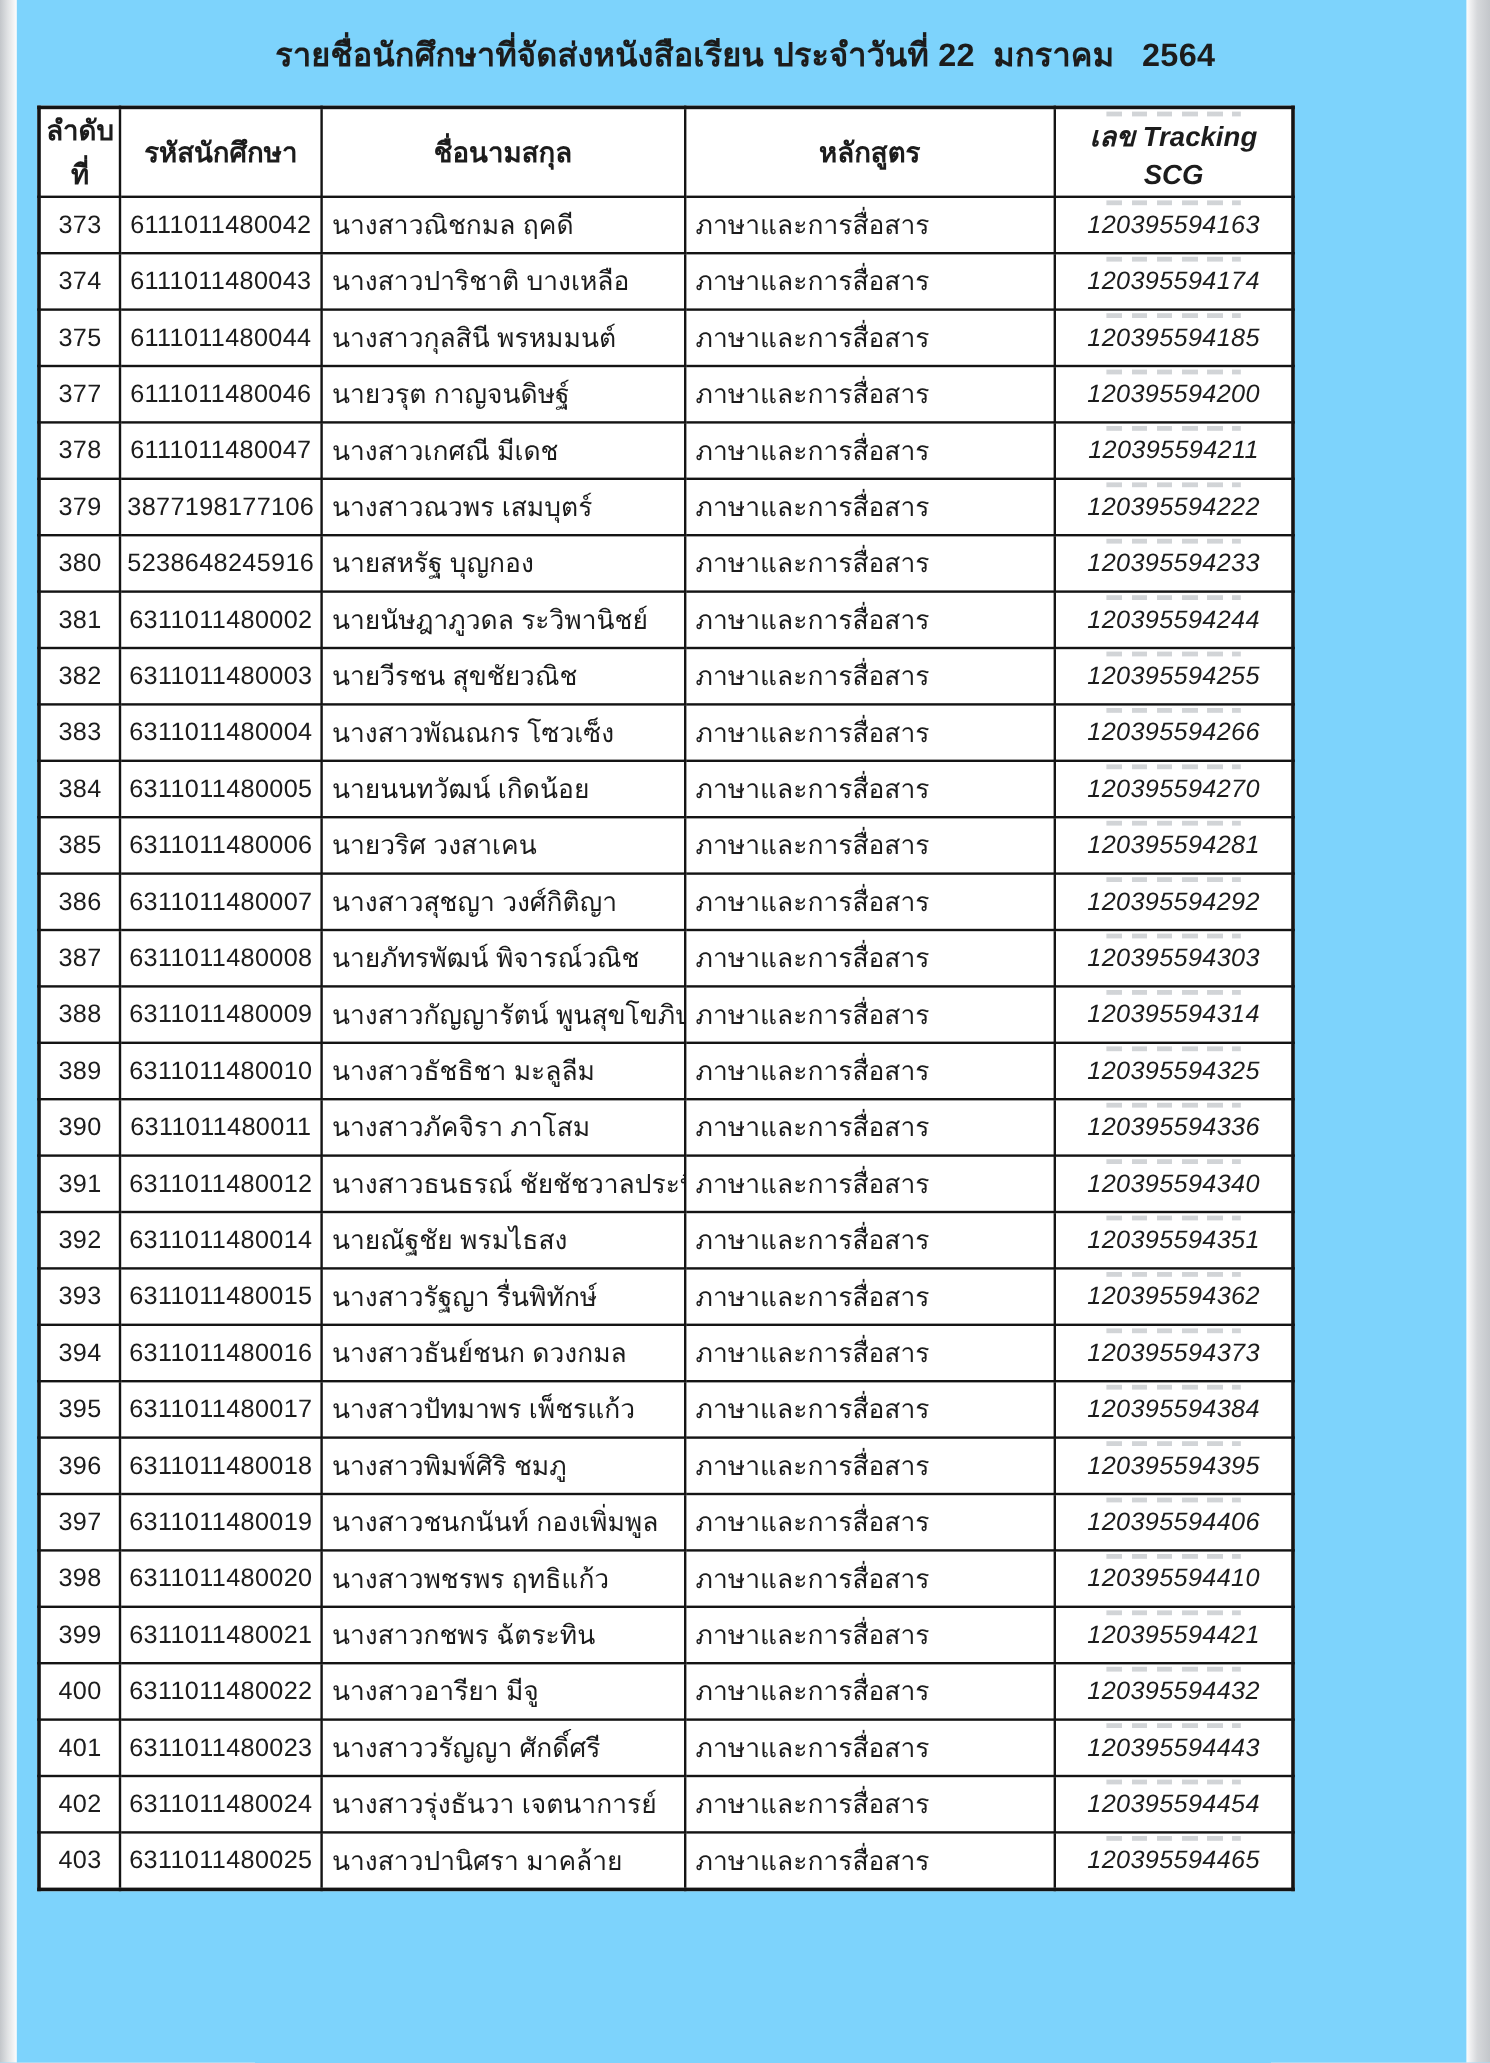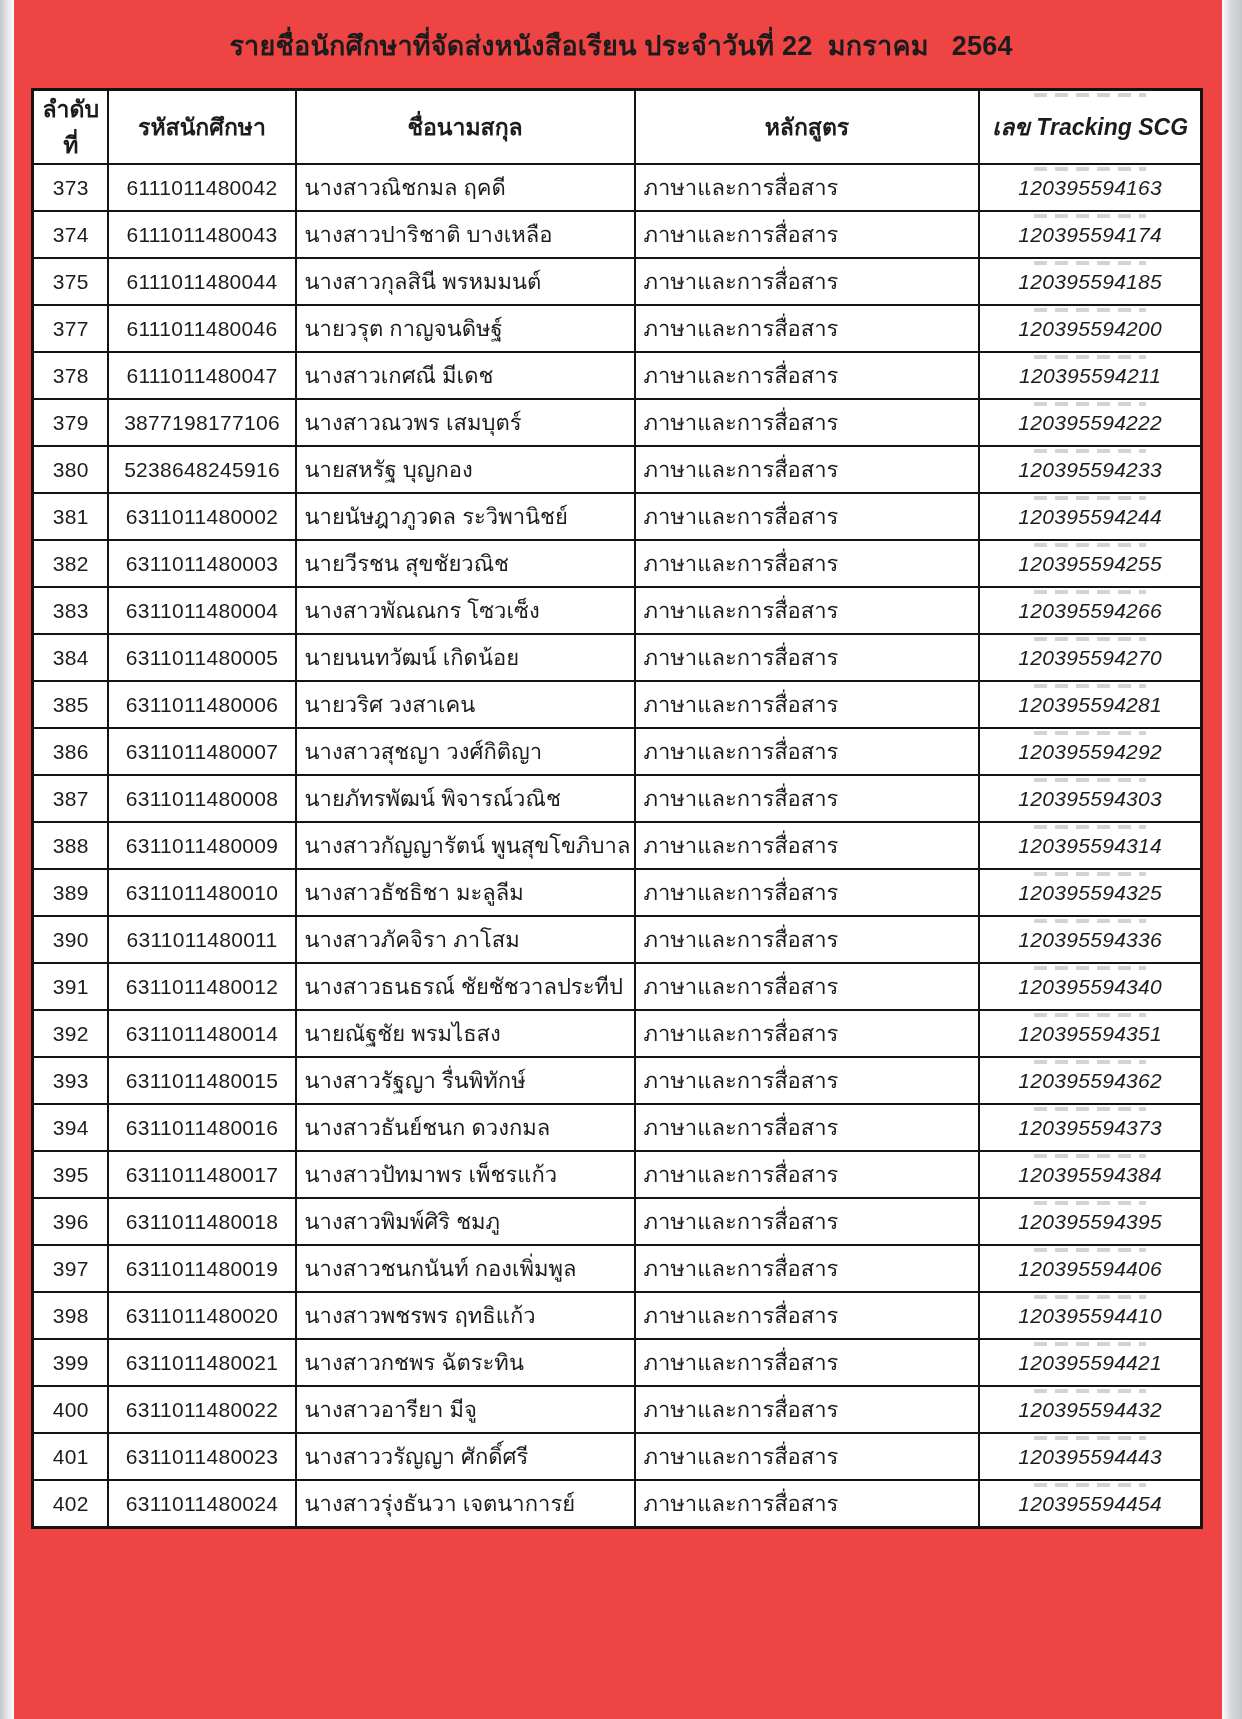--- a/index.html
+++ b/index.html
@@ -1,20 +1,20 @@
 <!DOCTYPE html>
 <html lang="th"><head>
 <meta charset="utf-8">
 <style>
   html,body { margin:0; padding:0; background:#e9eaec; }
   .screen {
     position:relative;
     width:1242px; height:1719px;
     margin:0 auto;
-    background:#ef4444;
+    background:#7dd3fc;
     overflow:hidden;
     font-family:"Liberation Sans","DejaVu Sans",sans-serif;
     color:#1c1c1c;
   }
   .edge-left {
     position:absolute; left:0; top:0; bottom:0; width:14px;
     background:linear-gradient(90deg,#c3c6ca 0%,#dfe1e3 45%,#fdfdfd 100%);
   }
   .edge-right {
     position:absolute; right:0; top:0; bottom:0; width:20px;
@@ -22,21 +22,21 @@
   }
   .title {
     position:absolute; left:0; right:0; top:24px;
     text-align:center;
     font-size:27px; font-weight:bold;
     white-space:pre-wrap;
     letter-spacing:0.2px;
   }
   table.students {
     position:absolute; left:31px; top:88px;
-    width:1172px;
+    width:1048px;
     border-collapse:collapse;
     table-layout:fixed;
     background:#fff;
     padding-left:13px;
   }
   table.students, table.students th, table.students td {
     border:2px solid #141414;
   }
   table.students { border-width:3px; }
   th {
@@ -317,16 +317,23 @@
     </tr>
 
     <tr>
       <td class="c-no">402</td>
       <td class="c-id">6311011480024</td>
       <td class="c-name">นางสาวรุ่งธันวา เจตนาการย์</td>
       <td class="c-prog">ภาษาและการสื่อสาร</td>
       <td class="c-track">120395594454</td>
     </tr>
 
+    <tr>
+      <td class="c-no">403</td>
+      <td class="c-id">6311011480025</td>
+      <td class="c-name">นางสาวปานิศรา มาคล้าย</td>
+      <td class="c-prog">ภาษาและการสื่อสาร</td>
+      <td class="c-track">120395594465</td>
+    </tr>
   </tbody>
   </table>
 
 </div>
 
 </body></html>

